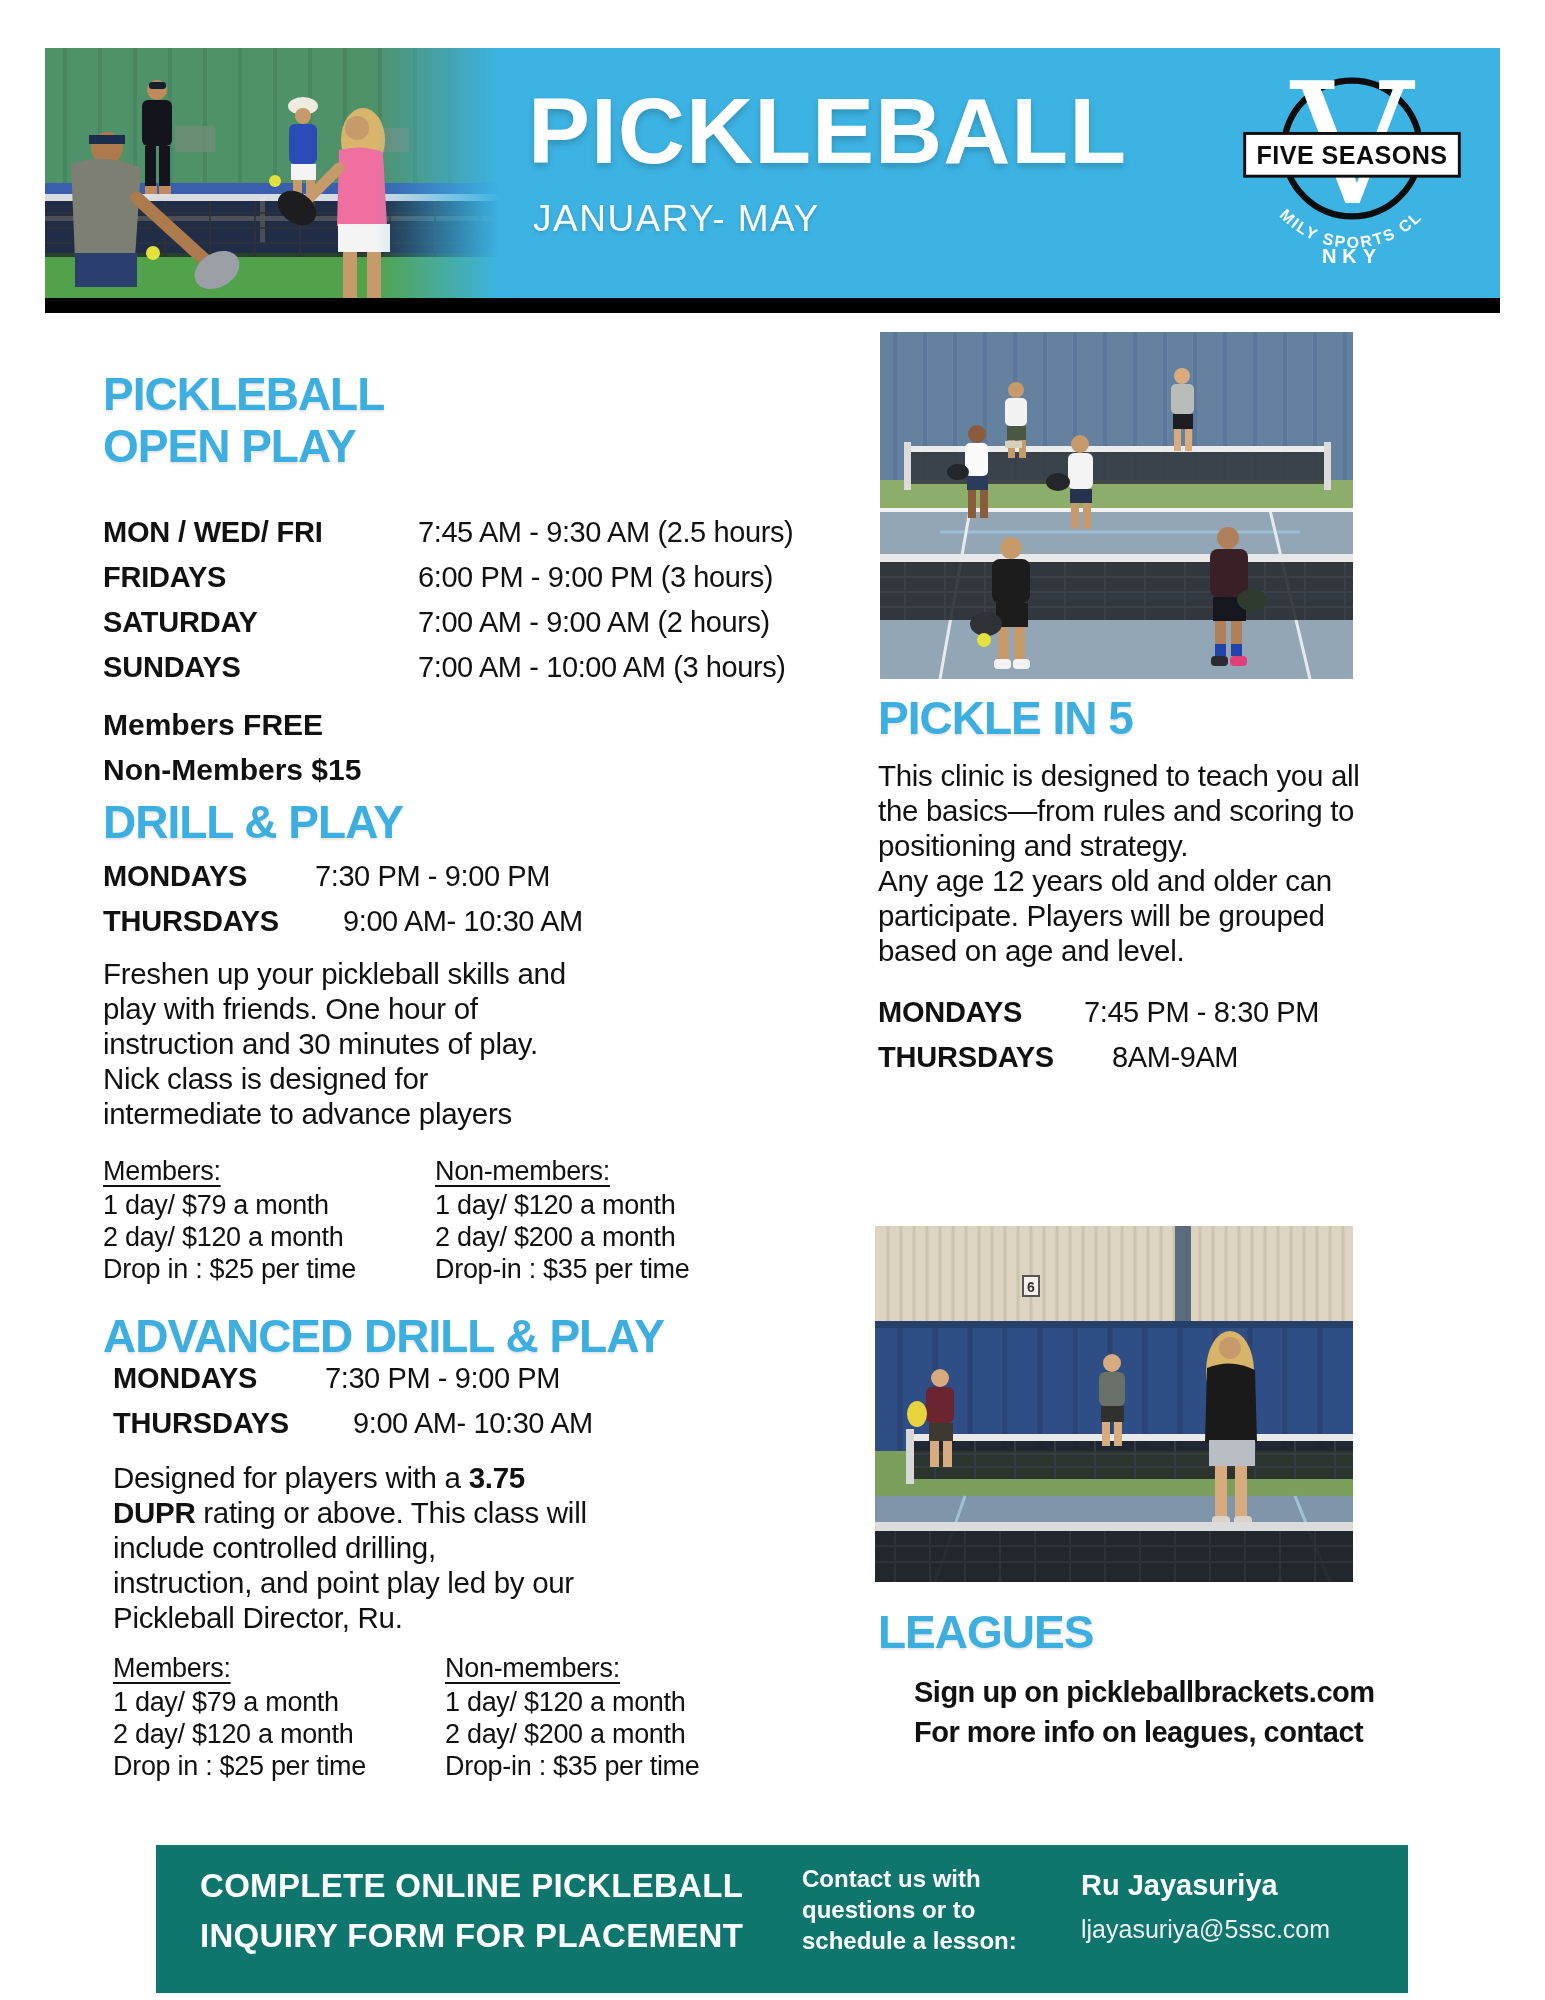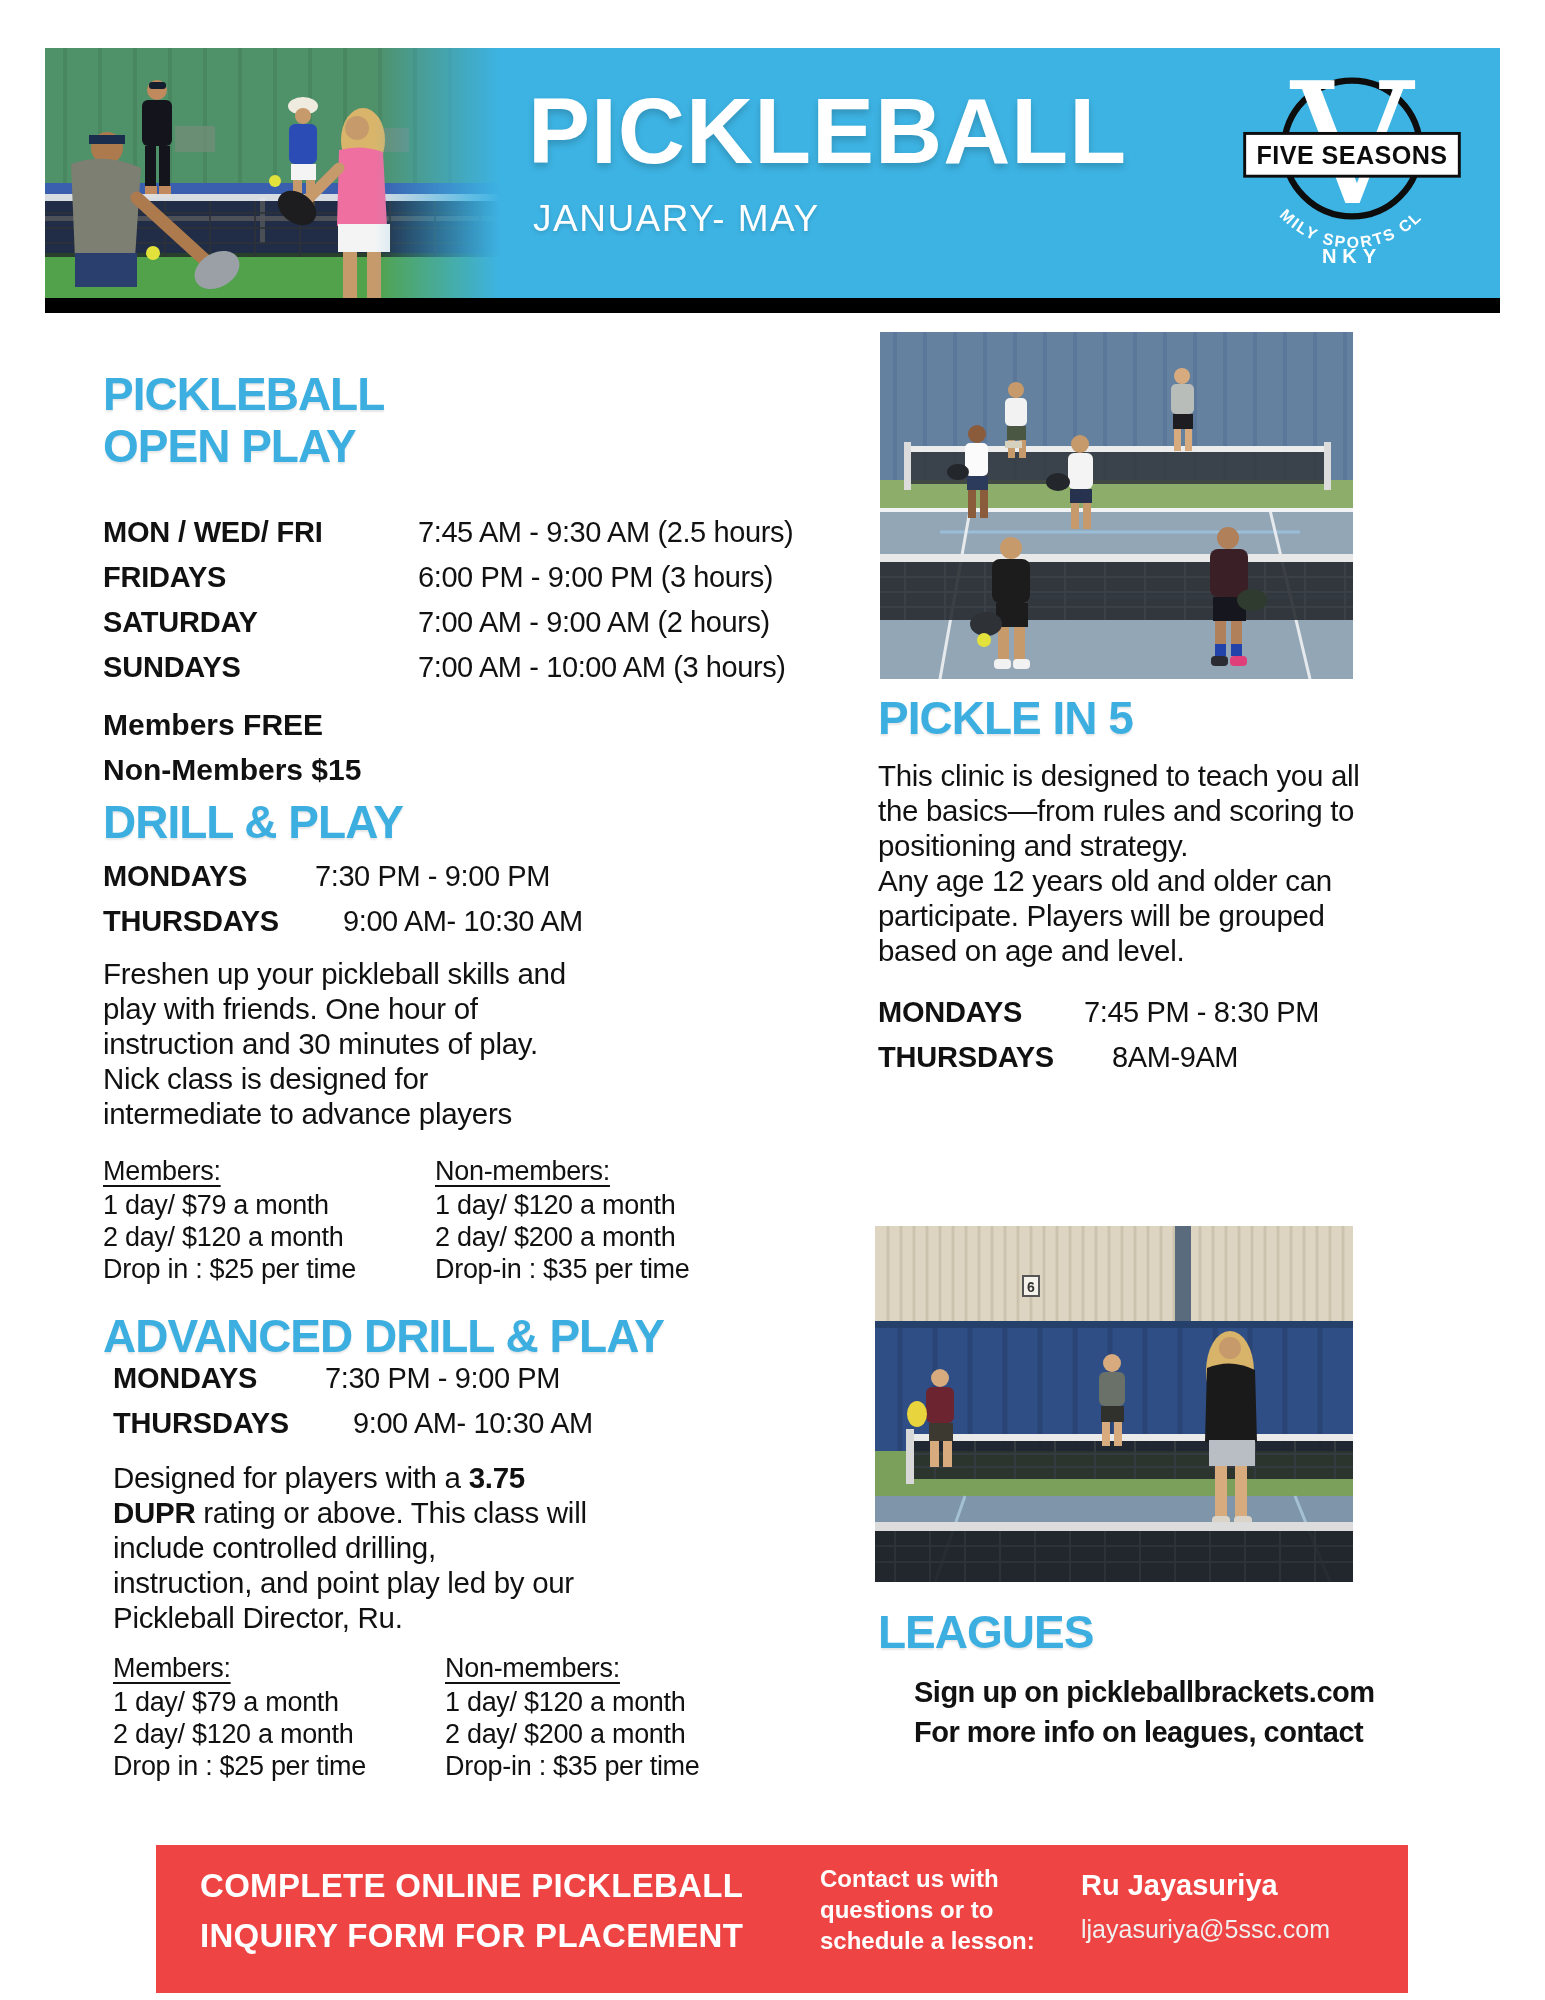--- a/index.html
+++ b/index.html
@@ -59,24 +59,24 @@
   #photo1{left:880px;top:332px}
   #p5-heading{left:878px;top:692px}
   #p5-desc{left:878px;top:758px}
   #p5-schedule{left:878px;top:996px;width:620px}
   #p5-pricing{left:878px;top:1090px}
   #photo2{left:875px;top:1226px}
   #lg-heading{left:878px;top:1606px}
   #lg-lines{left:914px;top:1672px}
 
   
-  #footer{position:absolute;left:156px;top:1845px;width:1252px;height:148px;background:#ef4444}
+  #footer{position:absolute;left:156px;top:1845px;width:1252px;height:148px;background:#0f766e}
   #f-left{position:absolute;left:44px;top:16px;color:#fff;font-weight:800;font-size:33px;
           line-height:50px;letter-spacing:0.3px;white-space:nowrap}
-  #f-mid{position:absolute;left:664px;top:18px;color:#fff;font-weight:700;font-size:24px;
+  #f-mid{position:absolute;left:646px;top:18px;color:#fff;font-weight:700;font-size:24px;
          line-height:31px;white-space:nowrap}
   #f-right{position:absolute;left:925px;top:24px;color:#fff;white-space:nowrap}
   #f-name{font-weight:800;font-size:29px}
   #f-email{font-weight:300;font-size:25px;margin-top:13px;color:#f0f0f0}
 </style>
 </head>
 <body>
 
 <div class="page">
 

